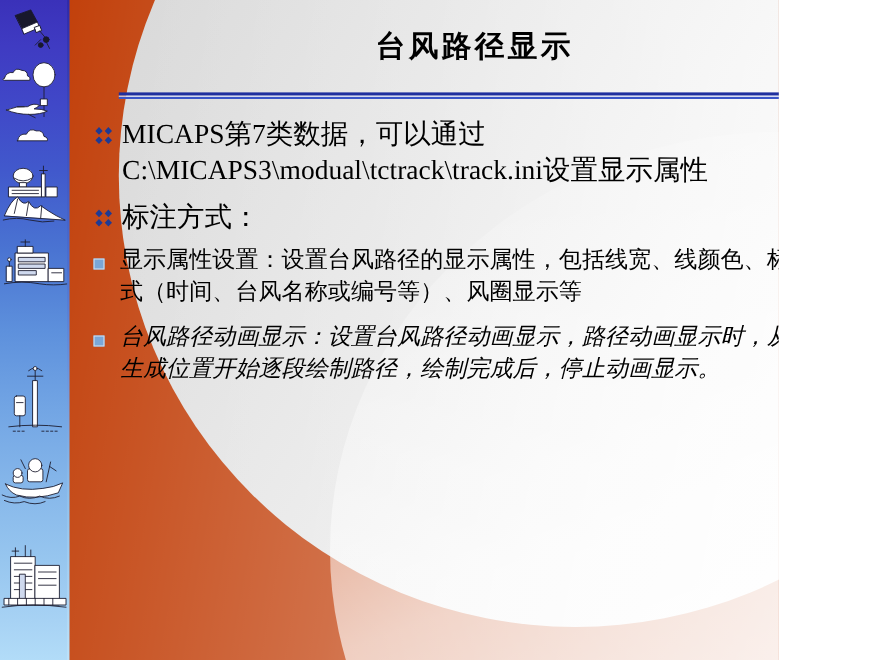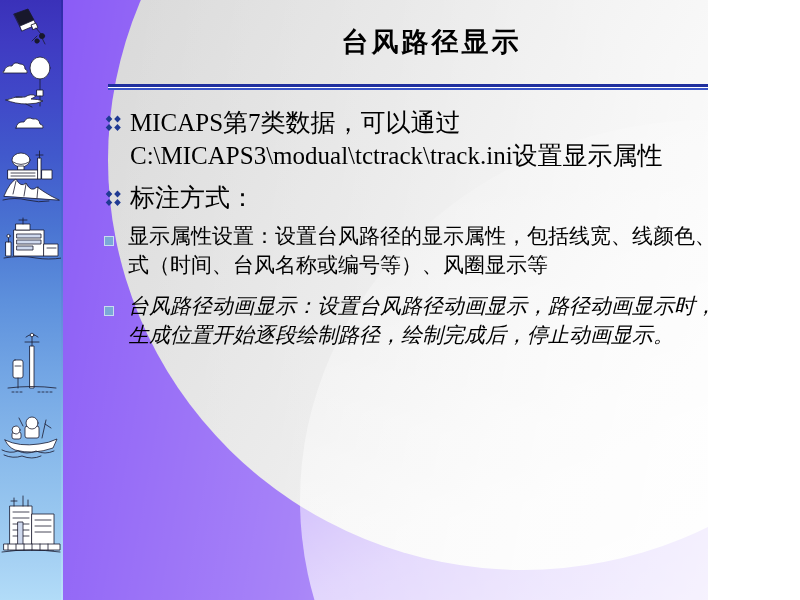--- a/index.html
+++ b/index.html
@@ -12,21 +12,21 @@
     width: 800px;
     height: 600px;
     overflow: hidden;
     font-family: "Liberation Serif", "DejaVu Serif", serif;
   }
 
   #slide {
     position: relative;
     width: 708px;
     height: 600px;
-    background: #8b5cf6;
+    background: #c2410c;
     overflow: hidden;
   }
 
   
   .bg-ellipse {
     position: absolute;
     left: 108px;
     top: -250px;
     width: 830px;
     height: 820px;
@@ -117,21 +117,21 @@
     background: #ffffff;
   }
   .rule .r3 {
     position: absolute; left: 0; top: 4px; width: 100%; height: 2px;
     background: #3a55c8;
   }
 
   
   .content {
     position: absolute;
-    left: 104px;
+    left: 85px;
     top: 106px;
     width: 690px;
   }
 
   .l1 {
     display: flex;
     align-items: flex-start;
     margin-bottom: 2px;
   }
   .l1 .bullet {

